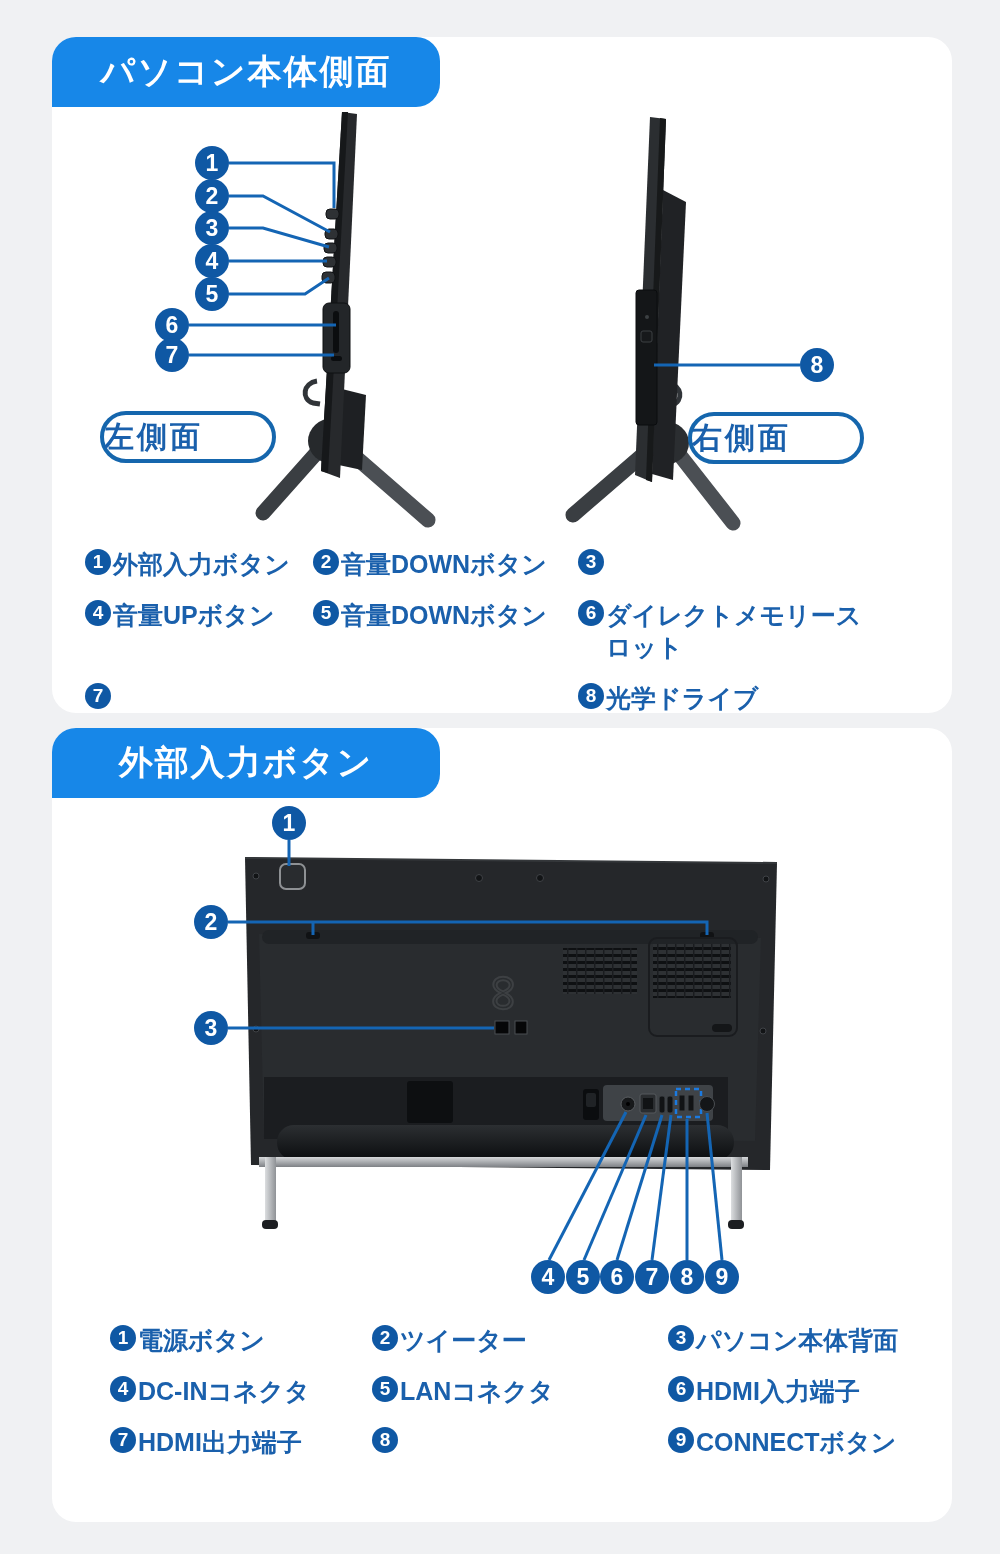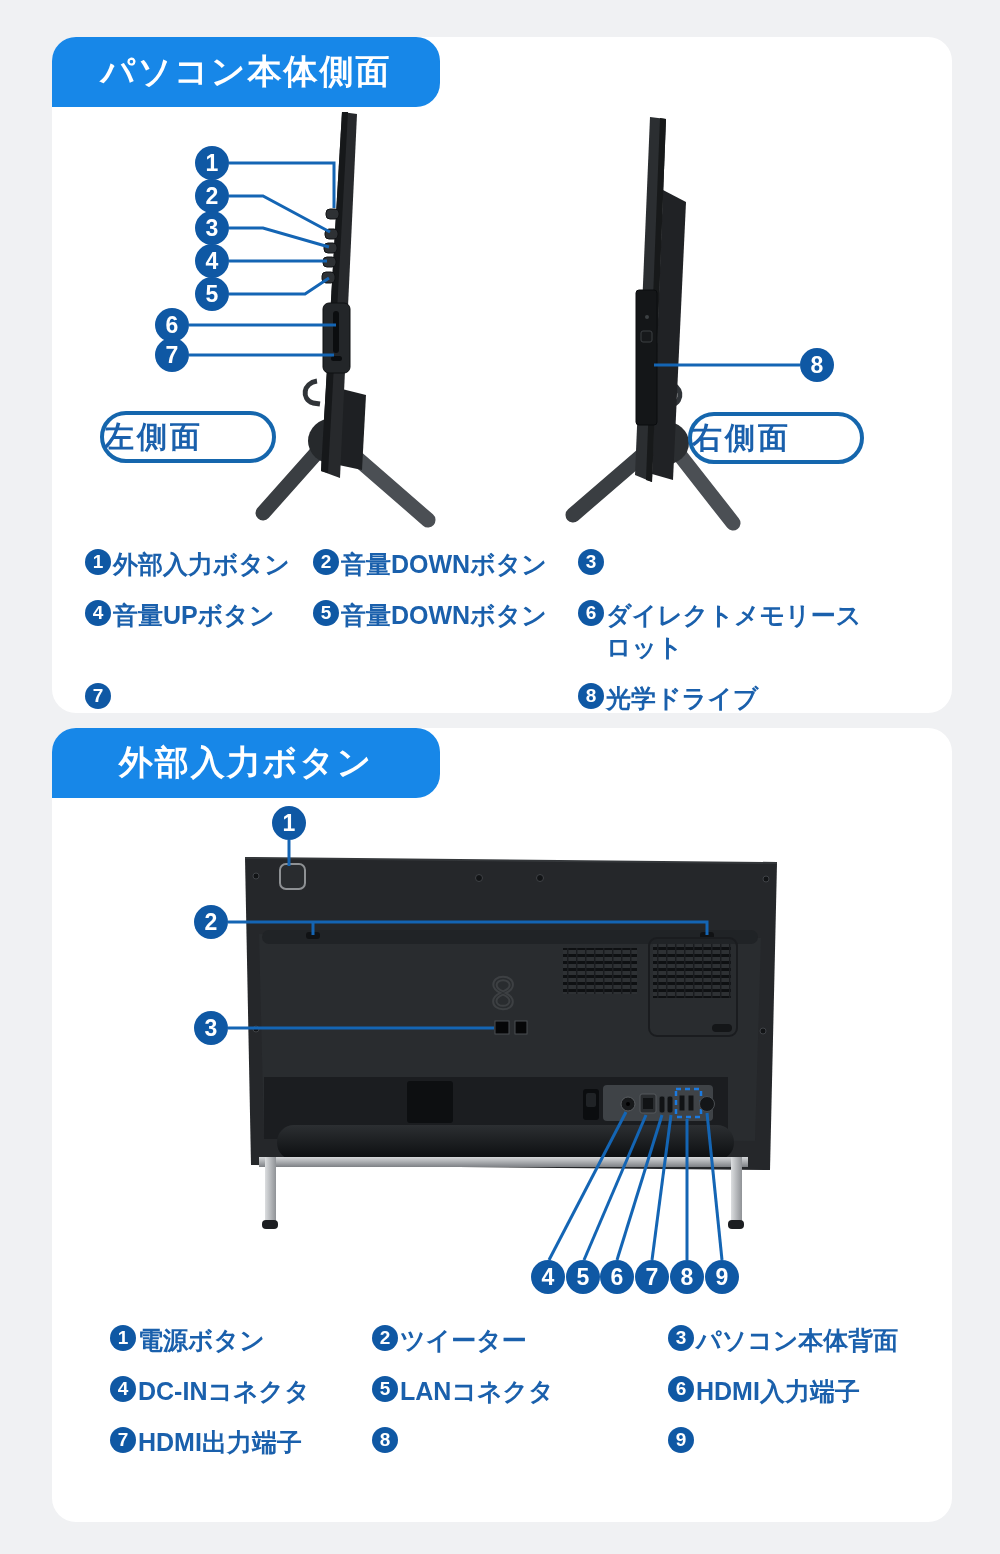--- a/index.html
+++ b/index.html
@@ -330,14 +330,15 @@
     </div>
   <div class="litem">
       <span class="num">7</span>
       <span class="lab">HDMI出力端子</span>
     </div>
   <div class="litem">
       <span class="num">8</span>
     </div>
   <div class="litem">
       <span class="num">9</span>
+      <span class="lab">CONNECTボタン</span>
     </div>
 </div>
 
 </body></html>

